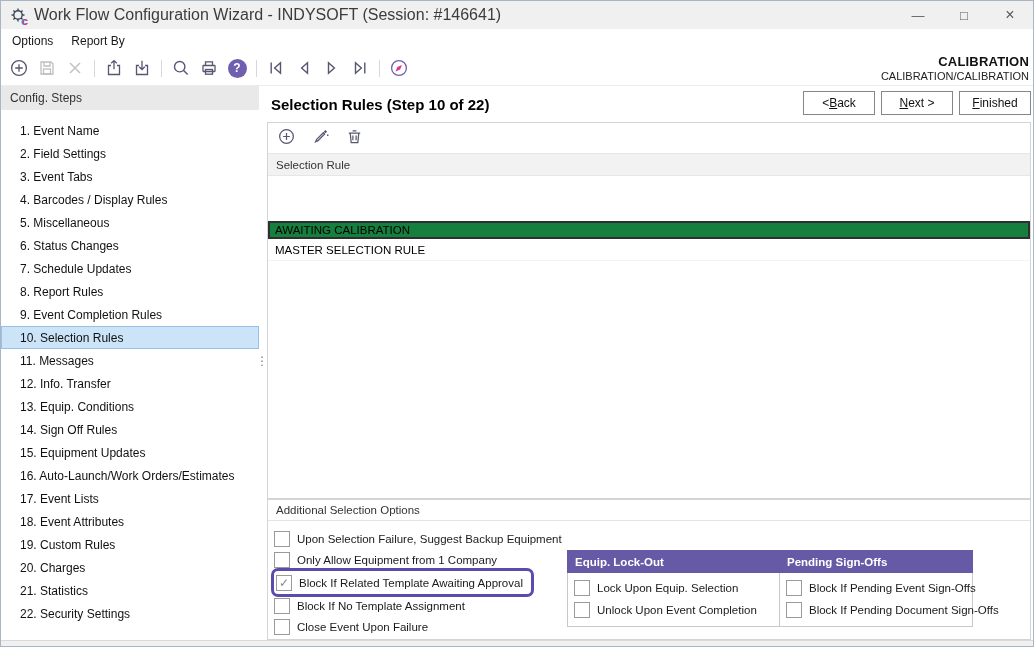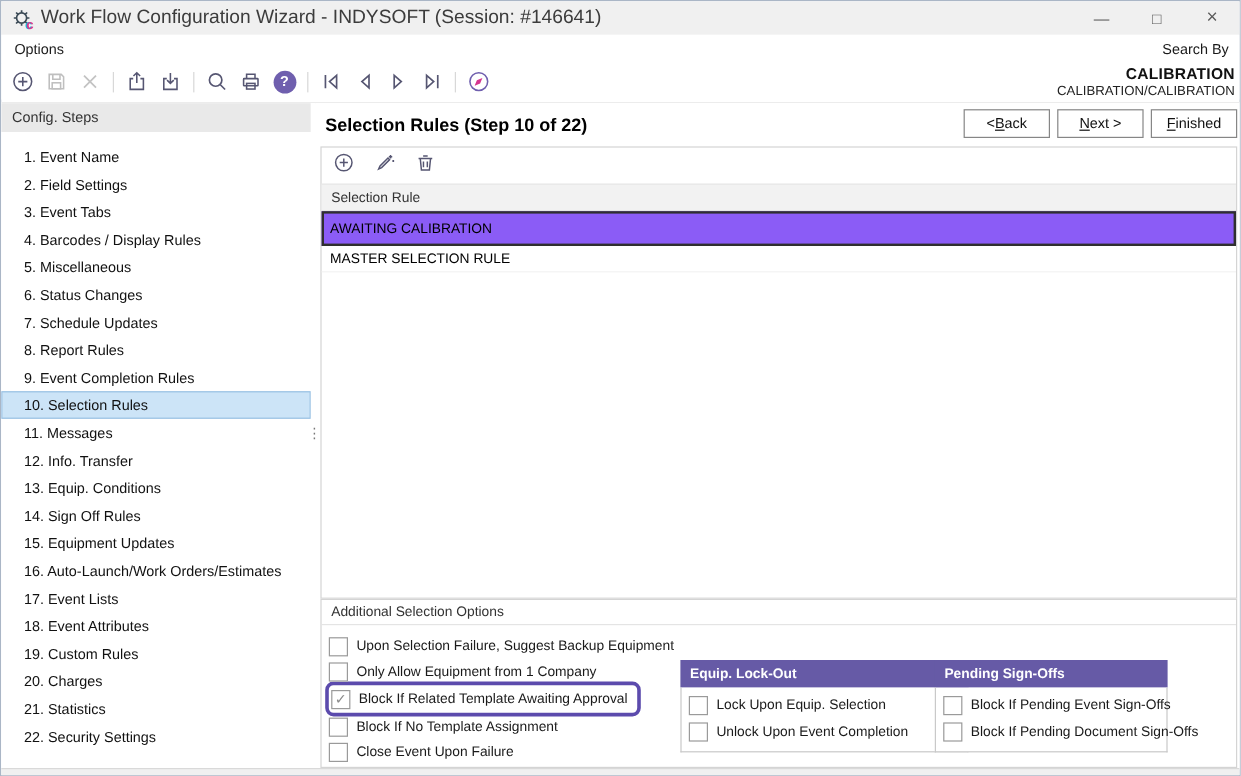--- a/index.html
+++ b/index.html
@@ -10,21 +10,21 @@
     border:1px solid #aab6c6; overflow:hidden;
   }
   
   .titlebar { height:28px; background:#f0f0f0; display:flex; align-items:center; }
   .app-icon { width:16px; height:16px; margin:0 8px 0 9px; position:relative; flex:0 0 auto; }
   .app-icon .c-glyph { position:absolute; right:-2px; bottom:-4px; font-size:11px; font-weight:bold; color:#d6368f; text-shadow:-1px 0 0 #19b8d8; }
   .title-text { font-size:16px; color:#3c3c3c; flex:1 1 auto; white-space:nowrap; overflow:hidden; }
   .win-controls { display:flex; height:28px; }
   .win-btn { width:46px; height:28px; display:flex; align-items:center; justify-content:center; font-size:13px; color:#5a5a5a; }
   
-  .menubar { height:24px; background:#fff; display:flex; align-items:center; padding-left:2px;justify-content:space-between; }
+  .menubar { height:24px; background:#fff; display:flex; align-items:center; padding-left:2px; }
   .menu-item { font-size:12px; color:#1a1a1a; padding:3px 9px; }
   
   .toolbar { height:30px; background:#fff; display:flex; align-items:center; padding-left:6px; gap:4px; }
   .tb { width:24px; height:24px; display:flex; align-items:center; justify-content:center; }
   .tb svg { display:block; }
   .sep { width:1px; height:17px; background:#d8d8d8; margin:0 3px; }
   .help-circle { width:19px; height:19px; border-radius:50%; background:#6f5fae; color:#fff; font-size:12px; font-weight:bold; display:flex; align-items:center; justify-content:center; }
   
   .ctx { position:absolute; top:53px; right:4px; text-align:right; }
   .ctx-title { font-size:13px; font-weight:bold; color:#111; letter-spacing:0.2px; }
@@ -42,21 +42,21 @@
   .main { flex:1 1 auto; position:relative; background:#fff; }
   .main-title { position:absolute; top:10px; left:8px; font-size:15px; font-weight:bold; color:#000; }
   .nav-buttons { position:absolute; top:5px; right:2px; display:flex; gap:6px; }
   .btn { min-width:72px; height:24px; background:#fff; border:1px solid #868686; font-size:12px; color:#111; display:flex; align-items:center; justify-content:center; font-family:"Liberation Sans", sans-serif; padding:0 10px; }
   .u { text-decoration:underline; }
   
   .list-panel { position:absolute; left:4px; top:36px; width:764px; height:377px; border:1px solid #d4d4d4; background:#fff; }
   .list-tools { height:30px; display:flex; align-items:center; gap:15px; padding-left:9px; }
   .col-header { height:23px; background:#f2f2f2; border-top:1px solid #e6e6e6; border-bottom:1px solid #e6e6e6; font-size:11.5px; color:#333; display:flex; align-items:center; padding-left:8px; }
   .row { height:22px; display:flex; align-items:center; padding-left:7px; font-size:11.5px; color:#000; border-bottom:1px solid #f3f3f3; }
-  .row.selected { height:29px; background:#8b5cf6; border:2px solid #2f2f2f; padding-left:5px; }
+  .row.selected { height:18px; background:#15803d; border:2px solid #2f2f2f; padding-left:5px;margin-top:45px; }
   
   .opt-panel { position:absolute; left:4px; top:413px; width:764px; height:141px; border:1px solid #d4d4d4; background:#fff; }
   .opt-header { height:21px; border-bottom:1px solid #e4e4e4; font-size:11.5px; color:#333; display:flex; align-items:center; padding-left:8px;text-align:center; }
   .opt-content { position:relative; padding:7px 0 0 6px; }
   .cbrow { height:21px; display:flex; align-items:center; width:max-content; }
   .cb { width:16px; height:16px; border:1px solid #9a9a9a; background:#fff; margin-right:7px; flex:0 0 auto; display:flex; align-items:center; justify-content:center; font-size:12px; color:#8a8a8a; }
   .cbl { font-size:11.5px; color:#1a1a1a; white-space:nowrap; }
   .hl { border:3px solid #5c4bad; border-radius:7px; padding:1px 8px 1px 2px; margin:-2px 0 -2px -3px; width:max-content; }
   .group { position:absolute; width:200px; }
   .group-h { height:23px; background:#665aa6; color:#fff; font-size:11.5px; font-weight:bold; display:flex; align-items:center; padding-left:8px; }
@@ -85,21 +85,21 @@
     <span class="title-text">Work Flow Configuration Wizard - INDYSOFT (Session: #146641)</span>
     <div class="win-controls">
       <div class="win-btn">—</div>
       <div class="win-btn">□</div>
       <div class="win-btn" style="font-size:16px;">×</div>
     </div>
   </div>
 
   <div class="menubar">
     <span class="menu-item">Options</span>
-    <span class="menu-item">Search By</span>
+    <span class="menu-item">Report By</span>
   </div>
 
   <div class="toolbar">
     <span class="tb">
       <svg width="20" height="20" viewBox="0 0 20 20" fill="none" stroke="#565672" stroke-width="1.3">
           <circle cx="10" cy="10" r="7.4"></circle>
           <path d="M10 6.2v7.6 M6.2 10h7.6"></path>
         </svg>
     </span>
     <span class="tb">

